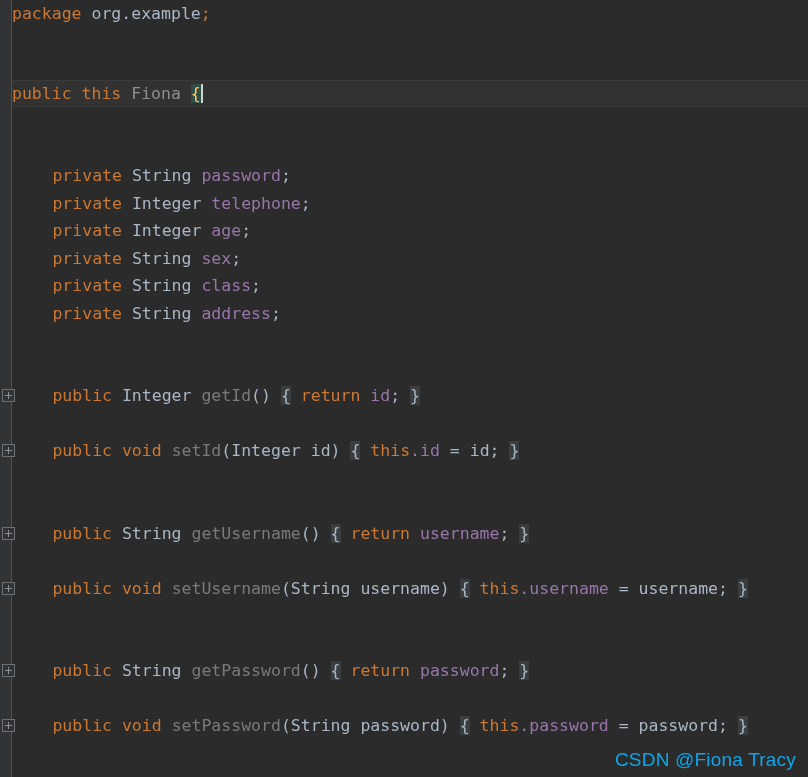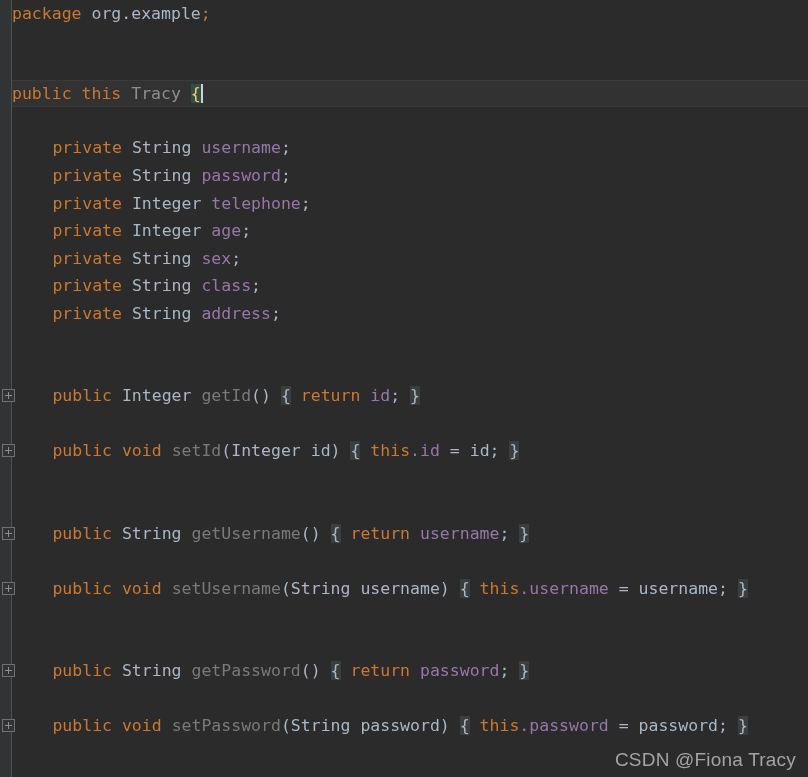--- a/index.html
+++ b/index.html
@@ -121,21 +121,21 @@
     background: #cfd2d4;
     vertical-align: -4px;
     margin-left: 0px;
   }
 
   
   .watermark {
     position: absolute;
     right: 12px;
     bottom: 6px;
-    color: #a3a3a3;
+    color: #0ea5e9;
     font-family: "Liberation Sans", "DejaVu Sans", sans-serif;
     font-size: 19px;
     letter-spacing: 0.2px;
     z-index: 8;
   }
 </style>
 </head>
 <body>
 
 <div id="editor">
@@ -148,22 +148,21 @@
       <div class="fold-marker" style="top: 389px;"></div>
       <div class="fold-marker" style="top: 444px;"></div>
       <div class="fold-marker" style="top: 527px;"></div>
       <div class="fold-marker" style="top: 582px;"></div>
       <div class="fold-marker" style="top: 664px;"></div>
       <div class="fold-marker" style="top: 719px;"></div>
     </div>
 
   <div class="code-layer" id="code-layer">
       <div class="line" style="top: 0px; left: 12px;"><span class="kw">package</span><span class="typ"> </span><span class="typ">org.example</span><span class="kw">;</span></div>
-      <div class="line" style="top: 80px; left: 12px;"><span class="kw">public</span><span class="typ"> </span><span class="kw">this</span><span class="typ"> </span><span class="cls">Tracy</span><span class="typ"> </span><span class="brace-caret">{</span><span class="caret"></span></div>
-      <div class="line" style="top: 134px; left: 52.4px;"><span class="kw">private</span><span class="typ"> </span><span class="typ">String</span><span class="typ"> </span><span class="fld">username</span><span class="typ">;</span></div>
+      <div class="line" style="top: 80px; left: 12px;"><span class="kw">public</span><span class="typ"> </span><span class="kw">this</span><span class="typ"> </span><span class="cls">Fiona</span><span class="typ"> </span><span class="brace-caret">{</span><span class="caret"></span></div>
       <div class="line" style="top: 162px; left: 52.4px;"><span class="kw">private</span><span class="typ"> </span><span class="typ">String</span><span class="typ"> </span><span class="fld">password</span><span class="typ">;</span></div>
       <div class="line" style="top: 190px; left: 52.4px;"><span class="kw">private</span><span class="typ"> </span><span class="typ">Integer</span><span class="typ"> </span><span class="fld">telephone</span><span class="typ">;</span></div>
       <div class="line" style="top: 217px; left: 52.4px;"><span class="kw">private</span><span class="typ"> </span><span class="typ">Integer</span><span class="typ"> </span><span class="fld">age</span><span class="typ">;</span></div>
       <div class="line" style="top: 245px; left: 52.4px;"><span class="kw">private</span><span class="typ"> </span><span class="typ">String</span><span class="typ"> </span><span class="fld">sex</span><span class="typ">;</span></div>
       <div class="line" style="top: 272px; left: 52.4px;"><span class="kw">private</span><span class="typ"> </span><span class="typ">String</span><span class="typ"> </span><span class="fld">class</span><span class="typ">;</span></div>
       <div class="line" style="top: 300px; left: 52.4px;"><span class="kw">private</span><span class="typ"> </span><span class="typ">String</span><span class="typ"> </span><span class="fld">address</span><span class="typ">;</span></div>
       <div class="line" style="top: 382px; left: 52.4px;"><span class="kw">public</span><span class="typ"> </span><span class="typ">Integer</span><span class="typ"> </span><span class="mth">getId</span><span class="typ">()</span><span class="typ"> </span><span class="brace">{</span><span class="typ"> </span><span class="kw">return</span><span class="typ"> </span><span class="fld">id</span><span class="typ">; </span><span class="brace">}</span></div>
       <div class="line" style="top: 437px; left: 52.4px;"><span class="kw">public</span><span class="typ"> </span><span class="kw">void</span><span class="typ"> </span><span class="mth">setId</span><span class="typ">(</span><span class="typ">Integer</span><span class="typ"> id)</span><span class="typ"> </span><span class="brace">{</span><span class="typ"> </span><span class="kw">this</span><span class="fld">.id</span><span class="typ"> = id; </span><span class="brace">}</span></div>
       <div class="line" style="top: 520px; left: 52.4px;"><span class="kw">public</span><span class="typ"> </span><span class="typ">String</span><span class="typ"> </span><span class="mth">getUsername</span><span class="typ">()</span><span class="typ"> </span><span class="brace">{</span><span class="typ"> </span><span class="kw">return</span><span class="typ"> </span><span class="fld">username</span><span class="typ">; </span><span class="brace">}</span></div>
       <div class="line" style="top: 575px; left: 52.4px;"><span class="kw">public</span><span class="typ"> </span><span class="kw">void</span><span class="typ"> </span><span class="mth">setUsername</span><span class="typ">(</span><span class="typ">String</span><span class="typ"> username)</span><span class="typ"> </span><span class="brace">{</span><span class="typ"> </span><span class="kw">this</span><span class="fld">.username</span><span class="typ"> = username; </span><span class="brace">}</span></div>

